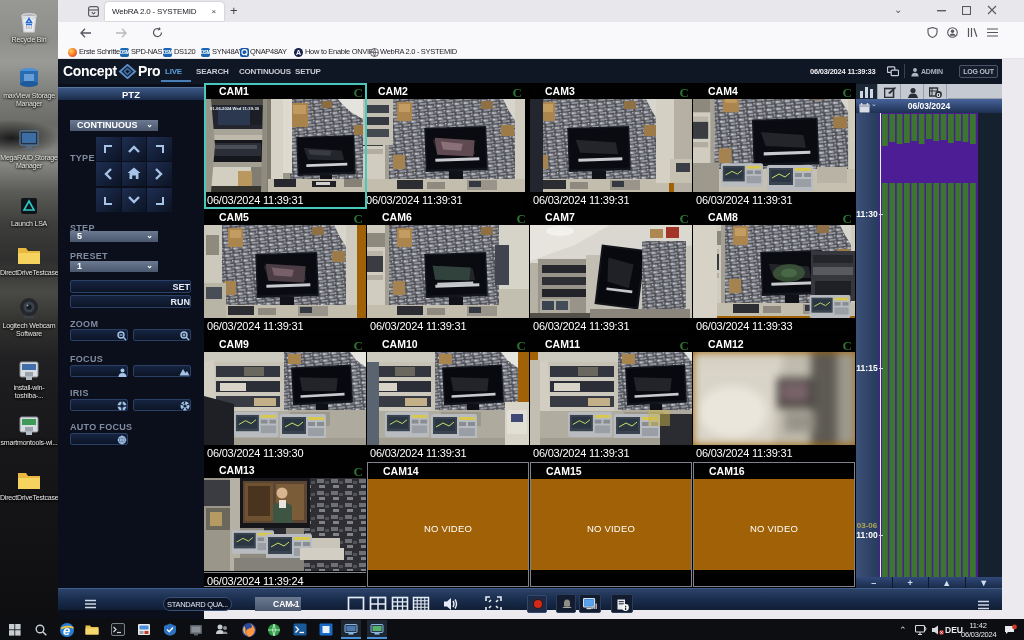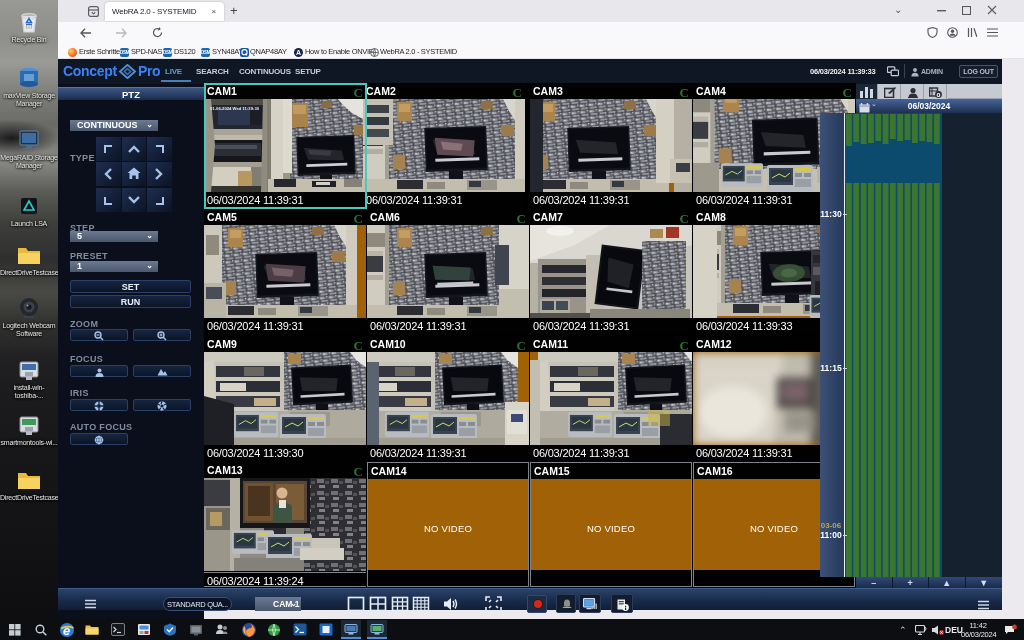--- a/index.html
+++ b/index.html
@@ -19,38 +19,38 @@
 .bmi{position:absolute;top:2.5px;width:9px;height:9px;border-radius:2px;}
 
 .hmenu{position:absolute;top:8px;font-size:8px;font-weight:bold;color:#c9ccd4;letter-spacing:-0.2px;}
 #page{left:58px;top:59px;width:966px;height:560px;background:#eceaee;}
 #appheader{left:58px;top:59px;width:944px;height:25px;background:#0f1624;}
 #leftpanel{left:58px;top:84px;width:146px;height:535px;background:#0a0f1b;}
 #ptzbar{left:58px;top:87px;width:146px;height:13px;background:linear-gradient(180deg,#3b5685,#1b2c4b);border-top:1px solid #57749f;color:#fff;font-size:9.5px;font-weight:bold;text-align:center;line-height:13px;}
 .plabel{position:absolute;color:#828ca0;font-size:9px;font-weight:bold;letter-spacing:.3px;}
 .pdrop{position:absolute;left:12px;width:88px;height:11px;background:linear-gradient(180deg,#6b7991,#4a576d);color:#fff;font-size:9px;font-weight:bold;line-height:11px;padding-left:7px;}
 .pdrop:after{content:"⌄";position:absolute;right:5px;top:-1px;font-size:8px;color:#fff;}
-.pbtn{position:absolute;background:linear-gradient(180deg,#162441,#0c1526);border:1px solid #2b4066;border-radius:2px;color:#e8eef8;font-size:9px;font-weight:bold;text-align:center;}
+.pbtn{position:absolute;background:linear-gradient(180deg,#162441,#0c1526);border:1px solid #2b4066;border-radius:2px;color:#e8eef8;font-size:9px;font-weight:bold;text-align:right;}
 .pk{position:absolute;width:24.5px;height:24.2px;background:linear-gradient(135deg,#1e2e52,#0c1424);color:#a5c4e8;text-align:center;}
 
 #grid{left:204px;top:83px;width:652px;height:505px;background:#000;}
 .tile{position:absolute;width:162px;height:125.2px;background:#000;}
 .thead{position:absolute;left:0;top:0;width:100%;height:16px;background:#010101;color:#fff;font-size:10.5px;font-weight:bold;line-height:16px;}
-.thead span{padding-left:3px;}
+.thead span{padding-left:15px;}
 .clogo{position:absolute;right:3px;top:2px;color:#2d7331;font-size:13px;font-weight:bold;font-family:"Liberation Serif",serif;}
 .tfoot{position:absolute;left:0;bottom:0;width:100%;height:16px;background:#010101;color:#fff;font-size:11px;line-height:16px;letter-spacing:-0.2px;}
 .tvid{position:absolute;left:0;top:16px;width:100%;height:93.2px;overflow:hidden;background:#a16207;}
 .novid{color:#fff;font-size:9.5px;text-align:center;padding-top:44px;letter-spacing:.2px;}
 #selb{left:203.5px;top:82.5px;width:163px;height:126.5px;border:2px solid #49c8bc;z-index:5;}
 
 #rpanel{left:856px;top:84px;width:146px;height:506px;background:#162130;}
 #rtabs{left:856px;top:84px;width:146px;height:15px;background:#c5cad2;}
 .rtab{position:absolute;top:0;width:22px;height:15px;border-right:1px solid #9aa0aa;}
 #rdate{left:856px;top:99px;width:146px;height:14px;background:linear-gradient(180deg,#47639a,#1e3052);color:#fff;font-size:8.5px;font-weight:bold;text-align:center;line-height:14px;}
-#tl{left:820px;top:113px;width:122px;height:464px;background:#0c4a6e;}
+#tl{left:856px;top:113px;width:122px;height:464px;background:#4c1d95;}
 #tlgut{position:absolute;left:0;top:0;width:23px;height:100%;background:linear-gradient(90deg,#3d5077,#263a5c);}
 #tlcursor{position:absolute;left:23.5px;top:0;width:1.5px;height:100%;background:#e8eef5;}
 .tlbl{position:absolute;left:0;width:22px;color:#fff;font-size:8.5px;font-weight:bold;text-align:center;}
 #rfoot{left:856px;top:577px;width:146px;height:13px;background:linear-gradient(180deg,#31497a,#16263f);color:#cfe0f5;}
 .rfb{position:absolute;top:0;width:36.5px;height:13px;border-right:1px solid #0d1930;text-align:center;font-size:9px;line-height:12px;font-weight:bold;}
 
 #botbar{left:58px;top:588px;width:944px;height:22px;background:linear-gradient(180deg,#2c4368 0%,#1b2f50 45%,#101d34 100%);border-top:1px solid #3f5e8e;}
 
 #taskbar{left:0;top:619px;width:1024px;height:21px;background:#0c0e11;color:#e8e8e8;}
 </style></head>
@@ -340,21 +340,21 @@
  <div class="bmi" style="left:236px;background:#16244c;border-radius:50%;color:#fff;font-size:7px;text-align:center;line-height:9px;font-weight:bold;">A</div>
       <div class="bm" style="left:247px;">How to Enable ONVIF</div>
  <div class="bmi" style="left:312px;background:transparent;"><svg width="9" height="9" viewBox="0 0 9 9">
           <circle cx="4.5" cy="4.5" r="4" fill="none" stroke="#55555e" stroke-width="0.9"></circle>
           <path d="M0.5,4.5 L8.5,4.5 M4.5,0.5 Q6.8,4.5 4.5,8.5 M4.5,0.5 Q2.2,4.5 4.5,8.5" fill="none" stroke="#55555e" stroke-width="0.8"></path>
         </svg></div>
       <div class="bm" style="left:322px;">WebRA 2.0 - SYSTEMID</div>
 </div>
 <div class="abs" id="page"></div>
 <div class="abs" id="appheader">
- <div style="position:absolute;left:5px;top:4px;font-size:14px;font-weight:bold;color:#3b82f6;letter-spacing:-0.3px;">Concept<svg width="19" height="15" viewBox="0 0 21 17" style="vertical-align:-2.5px;margin:0 1px;">
+ <div style="position:absolute;left:5px;top:4px;font-size:14px;font-weight:bold;color:#ffffff;letter-spacing:-0.3px;">Concept<svg width="19" height="15" viewBox="0 0 21 17" style="vertical-align:-2.5px;margin:0 1px;">
           <path d="M10.5 1 L19 8.5 L10.5 16 L2 8.5 Z" fill="none" stroke="#5b8ec9" stroke-width="2.2"></path>
           <path d="M10.5 5.2 L14.2 8.5 L10.5 11.8 L6.8 8.5 Z" fill="none" stroke="#3e6ea6" stroke-width="1.7"></path>
         </svg>Pro</div>
  <div class="hmenu" style="left:107px;color:#5c9fd6;">LIVE<div style="position:absolute;left:-4px;top:12.5px;width:30px;height:2px;background:#4a7fb5;"></div></div>
  <div class="hmenu" style="left:138px;">SEARCH</div>
  <div class="hmenu" style="left:181px;">CONTINUOUS</div>
  <div class="hmenu" style="left:237px;">SETUP</div>
  <div style="position:absolute;left:752px;top:8px;font-size:7.5px;font-weight:bold;color:#f0f0f2;letter-spacing:-0.2px;">06/03/2024 11:39:33</div>
  <svg style="position:absolute;left:829px;top:7px;" width="12" height="11" viewBox="0 0 13 12">
         <rect x="0.5" y="1" width="8" height="6" rx="1" fill="none" stroke="#c7ccd6" stroke-width="1.3"></rect>

